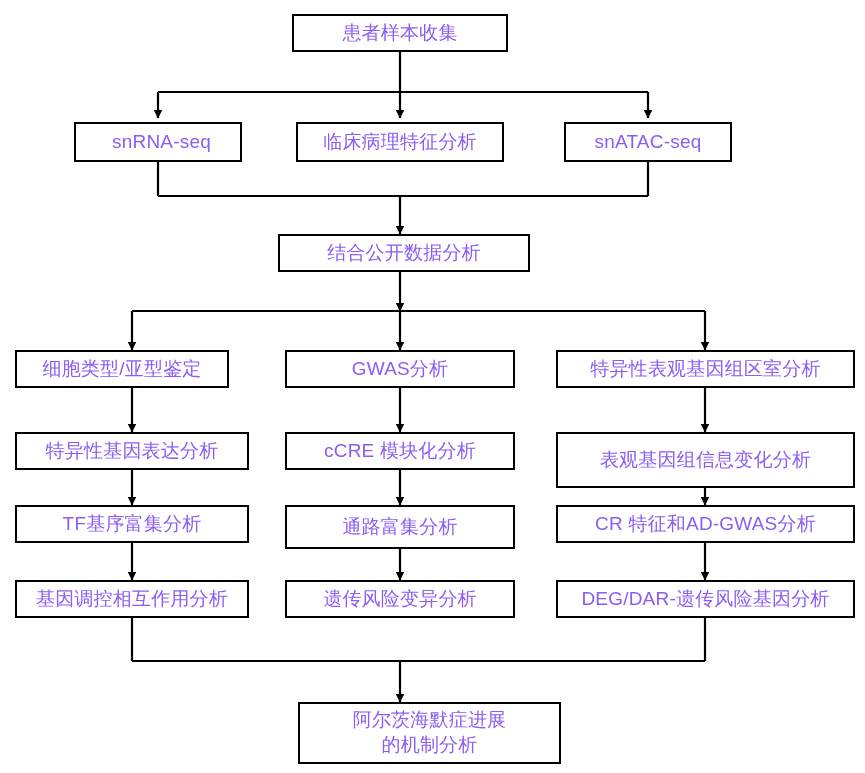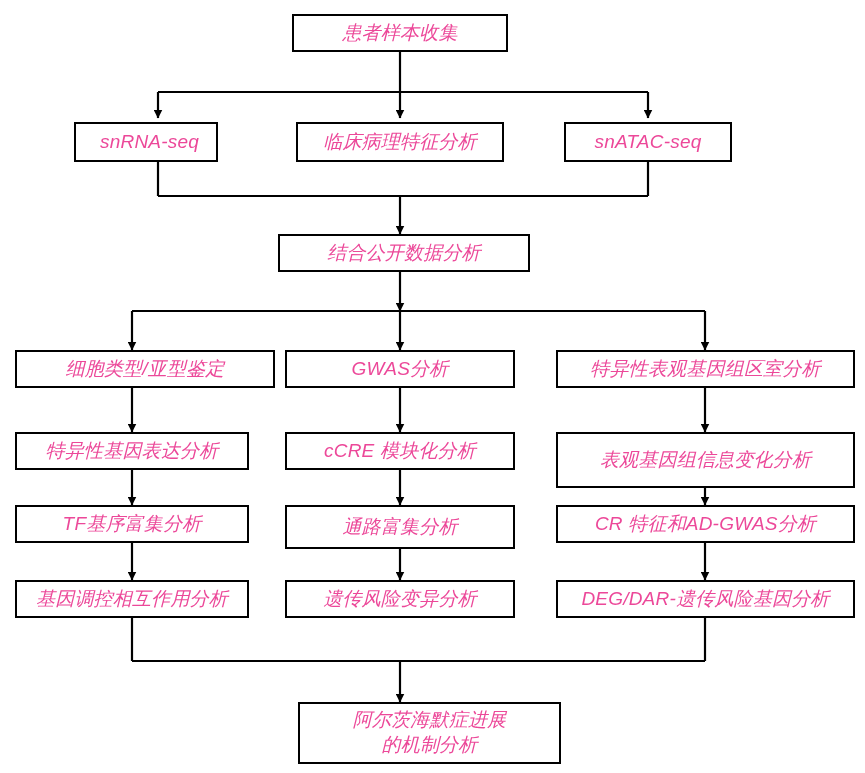--- a/index.html
+++ b/index.html
@@ -26,24 +26,23 @@
   }
   .node {
     position: absolute;
     box-sizing: border-box;
     background: #ffffff;
     border: 2px solid #000000;
     display: flex;
     align-items: center;
     justify-content: center;
     text-align: center;
-    color: #ec4899;
+    color: #8b5cf6;
     line-height: 1.18;
     z-index: 2;
-    font-style: italic;
   }
   .node-label {
     display: block;
     white-space: pre-line;
     font-size: 19px;
     letter-spacing: 0.2px;
   }
   .node-wide .node-label {
     font-size: 19px;
   }
@@ -100,37 +99,37 @@
       <line x1="132" y1="661" x2="705" y2="661"></line>
       <line x1="400" y1="661" x2="400" y2="702" marker-end="url(#arrowhead)"></line>
 
     </g>
   </svg>
 
   <div class="node" style="left:292px; top:14px; width:216px; height:38px;">
     <span class="node-label">患者样本收集</span>
   </div>
 
-  <div class="node" style="left:74px; top:122px; width:144px; height:40px;padding-left:7px;">
+  <div class="node" style="left:74px; top:122px; width:168px; height:40px;padding-left:7px;">
     <span class="node-label">snRNA-seq</span>
   </div>
 
   <div class="node" style="left:296px; top:122px; width:208px; height:40px;">
     <span class="node-label">临床病理特征分析</span>
   </div>
 
   <div class="node" style="left:564px; top:122px; width:168px; height:40px;">
     <span class="node-label">snATAC-seq</span>
   </div>
 
   <div class="node" style="left:278px; top:234px; width:252px; height:38px;">
     <span class="node-label">结合公开数据分析</span>
   </div>
 
-  <div class="node" style="left:15px; top:350px; width:260px; height:38px;">
+  <div class="node" style="left:15px; top:350px; width:214px; height:38px;">
     <span class="node-label">细胞类型/亚型鉴定</span>
   </div>
   <div class="node" style="left:15px; top:432px; width:234px; height:38px;">
     <span class="node-label">特异性基因表达分析</span>
   </div>
   <div class="node" style="left:15px; top:505px; width:234px; height:38px;">
     <span class="node-label">TF基序富集分析</span>
   </div>
   <div class="node" style="left:15px; top:580px; width:234px; height:38px;">
     <span class="node-label">基因调控相互作用分析</span>

